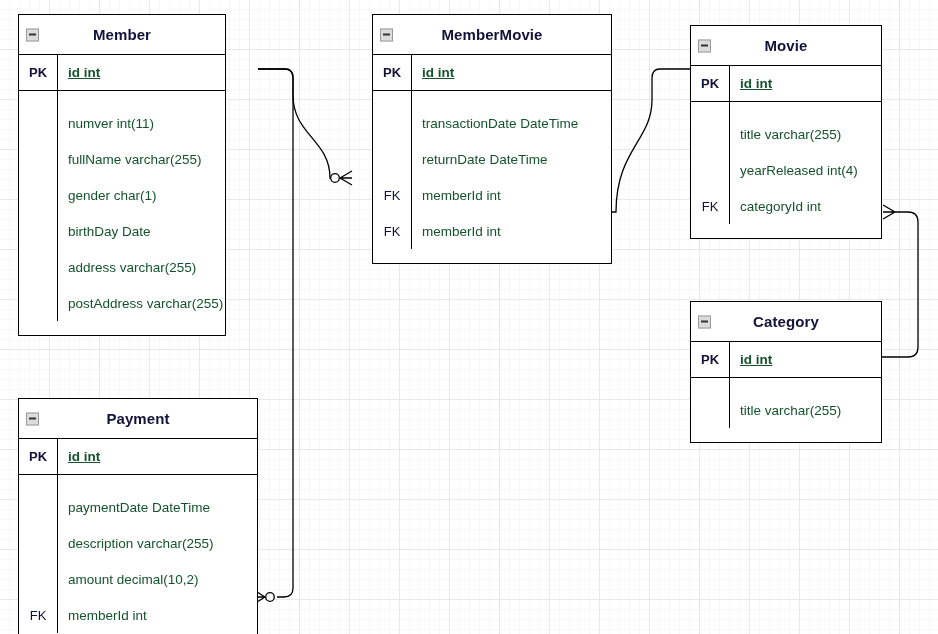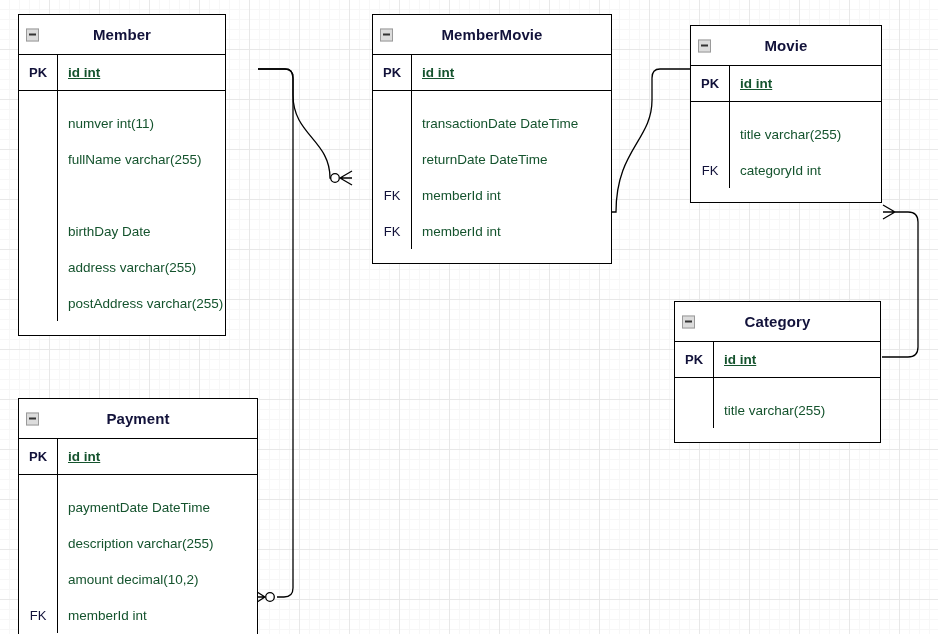--- a/index.html
+++ b/index.html
@@ -208,20 +208,21 @@
       <span class="attr-cell">numver int(11)</span>
     </div>
     <div class="row">
       <span class="key-cell"></span>
       <span class="divider"></span>
       <span class="attr-cell">fullName varchar(255)</span>
     </div>
     <div class="row">
       <span class="key-cell"></span>
       <span class="divider"></span>
+      <span class="attr-cell">gender char(1)</span>
     </div>
     <div class="row">
       <span class="key-cell"></span>
       <span class="divider"></span>
       <span class="attr-cell">birthDay Date</span>
     </div>
     <div class="row">
       <span class="key-cell"></span>
       <span class="divider"></span>
       <span class="attr-cell">address varchar(255)</span>
@@ -296,31 +297,36 @@
       <span class="key-cell"></span>
       <span class="divider"></span>
       <span class="attr-cell"></span>
     </div>
     <div class="row">
       <span class="key-cell"></span>
       <span class="divider"></span>
       <span class="attr-cell">title varchar(255)</span>
     </div>
     <div class="row">
+      <span class="key-cell"></span>
+      <span class="divider"></span>
+      <span class="attr-cell">yearReleased int(4)</span>
+    </div>
+    <div class="row">
       <span class="key-cell">FK</span>
       <span class="divider"></span>
       <span class="attr-cell">categoryId int</span>
     </div>
     <div class="spacer">
       <span class="key-cell"></span>
       <span class="attr-cell"></span>
     </div>
   </div>
 
-  <div class="entity" style="left:674px; top:301px; width:207px;">
+  <div class="entity" style="left:690px; top:301px; width:192px;">
     <div class="ent-header">
       <span class="collapse-icon">
           <i></i>
         </span>
       <span class="ent-title">Category</span>
     </div>
     <div class="row pk-row">
       <span class="key-cell pk">PK</span>
       <span class="divider"></span>
       <span class="attr-cell pk-name">id int</span>

